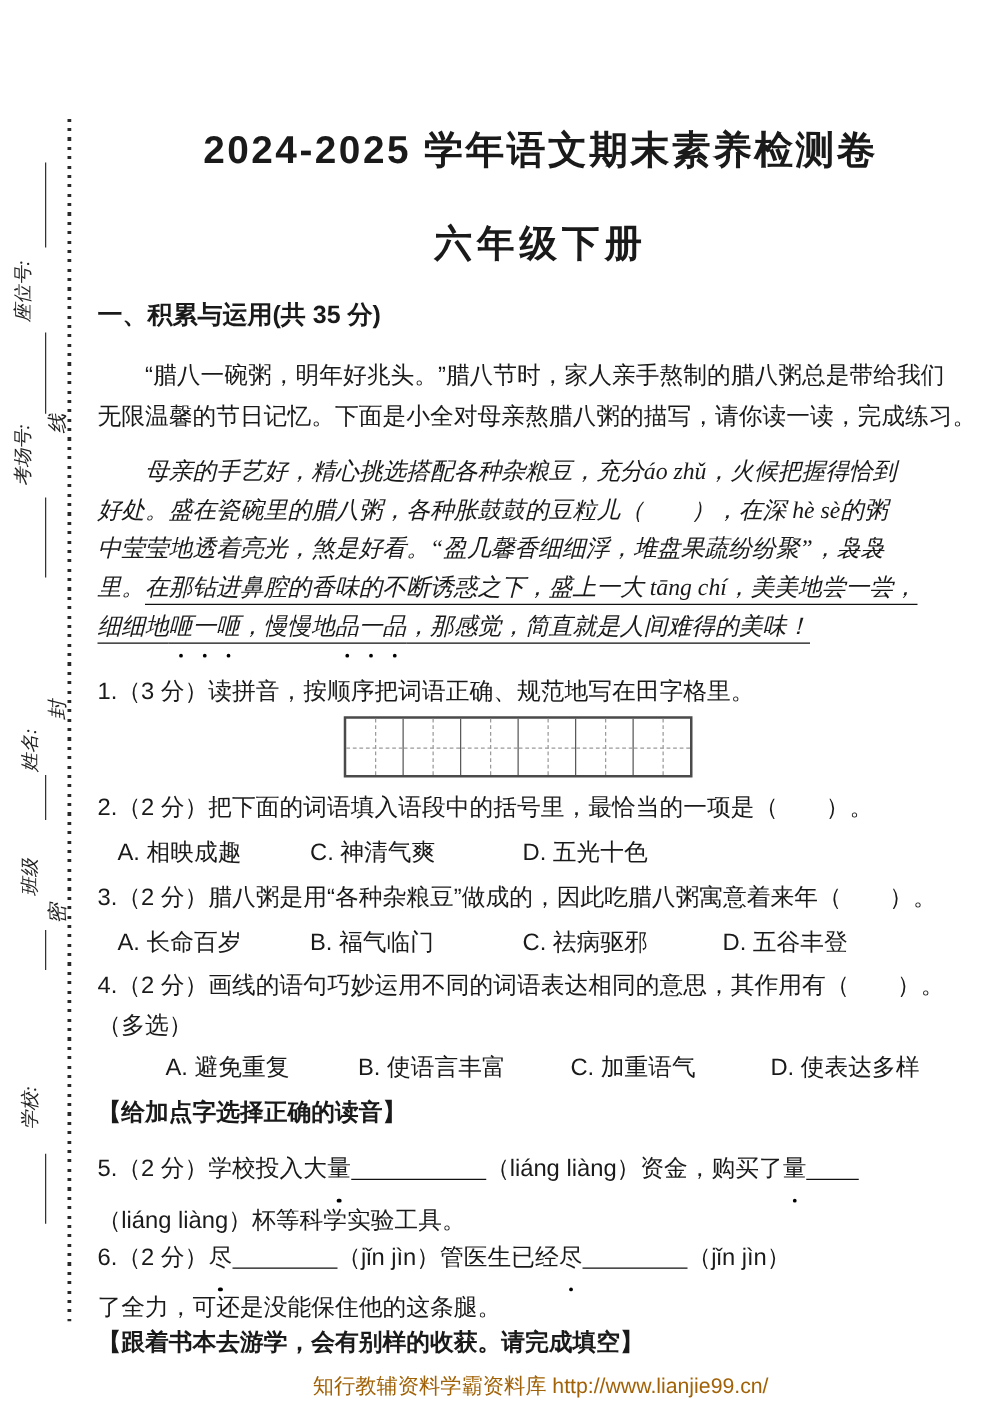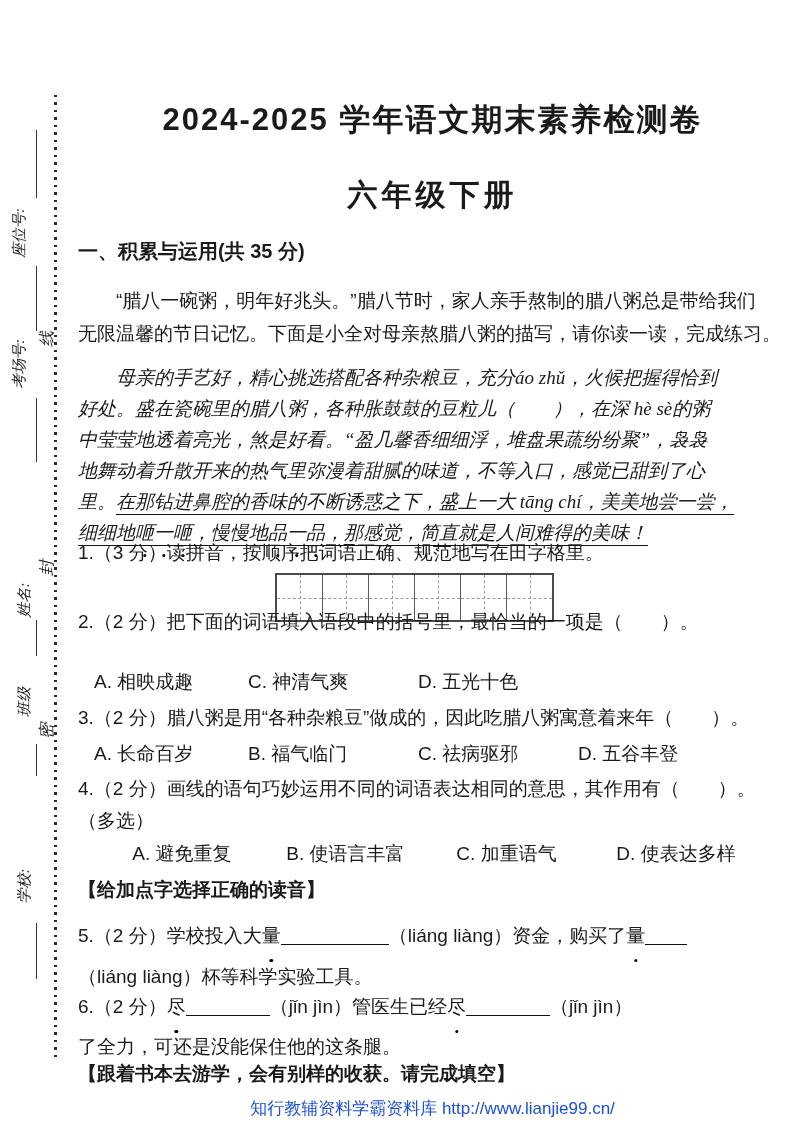--- a/index.html
+++ b/index.html
@@ -53,21 +53,21 @@
   .intro .ln{white-space:nowrap;}
   .intro .ln:first-child{text-indent:38px;}
   .passage{
     position:absolute; top:327px; left:0; width:709px; font-size:19px; line-height:31px;
     font-family:"Liberation Serif", serif; font-style:italic;
   }
   .passage .ln{white-space:nowrap;}
   .passage .ln:first-child{text-indent:38px;}
   .qline{position:absolute; left:0; font-size:19px; white-space:nowrap;}
   .q1{top:505px;}
-  .q2{top:574px;} .q2opts{top:634px;}
+  .q2{top:598px;} .q2opts{top:634px;}
   .q3{top:670px;} .q3opts{top:706px;}
   .q4{top:738px; line-height:32px;}
   .q4opts{top:806px;justify-content:center;}
   .hdr1{top:842px; font-weight:700;}
   .q5{top:880px; line-height:41px;}
   .q6{top:952px; line-height:40px;}
   .hdr2{top:1026px; font-weight:700;}
   .opts{position:absolute; left:16px; width:680px; display:flex; font-size:19px; white-space:nowrap;}
   .opts span:nth-child(1){width:154px;}
   .opts span:nth-child(2){width:170px;}
@@ -91,21 +91,21 @@
   .ul{border-bottom:1.4px solid #111; padding-bottom:2px;}
   .blank{display:inline-block; height:1.05em; border-bottom:1.4px solid #111; vertical-align:-3px;}
   .dc{position:relative; display:inline-block;}
   .dc::after{
     content:""; position:absolute; left:50%; bottom:-6px; width:3.4px; height:3.4px;
     border-radius:50%; background:#000; transform:translateX(-50%);
   }
   .ul .dc::after{bottom:-9px;}
   .footer{
     position:absolute; top:1062px; left:0; width:100%; text-align:center;
-    font-size:17px; color:#1d4ed8; white-space:nowrap;
+    font-size:17px; color:#a16207; white-space:nowrap;
   }
 </style>
 </head>
 <body>
 
 <div class="page">
 
   <div class="seal">
     <div class="seal-label">座位号:</div>
     <div class="seal-label">考场号:</div>
@@ -132,21 +132,20 @@
 
     <div class="intro">
       <div class="ln">“腊八一碗粥，明年好兆头。”腊八节时，家人亲手熬制的腊八粥总是带给我们</div>
       <div class="ln">无限温馨的节日记忆。下面是小全对母亲熬腊八粥的描写，请你读一读，完成练习。</div>
     </div>
 
     <div class="passage">
       <div class="ln"><span>母亲的手艺好，精心挑选搭配各种杂粮豆，充分áo zhǔ，火候把握得恰到</span></div>
       <div class="ln"><span>好处。盛在瓷碗里的腊八粥，各种胀鼓鼓的豆粒儿（　　），在深 hè sè的粥</span></div>
       <div class="ln"><span>中莹莹地透着亮光，煞是好看。“盈几馨香细细浮，堆盘果蔬纷纷聚”，袅袅</span></div>
-      <div class="ln"><span>地舞动着升散开来的热气里弥漫着甜腻的味道，不等入口，感觉已甜到了心</span></div>
       <div class="ln"><span>里。</span><span class="ul">在那钻进鼻腔的香味的不断诱惑之下，盛上一大 tāng chí，美美地尝一尝，</span></div>
       <div class="ln"><span class="ul">细细地</span><span class="ul"><span class="dc">咂</span><span class="dc">一</span><span class="dc">咂</span></span><span class="ul">，慢慢地</span><span class="ul"><span class="dc">品</span><span class="dc">一</span><span class="dc">品</span></span><span class="ul">，那感觉，简直就是人间难得的美味！</span></div>
     </div>
 
     <div class="qline q1">1.（3 分）读拼音，按顺序把词语正确、规范地写在田字格里。</div>
 
     <div class="grid">
       <div class="cell"></div>
       <div class="cell"></div>
       <div class="cell"></div>

